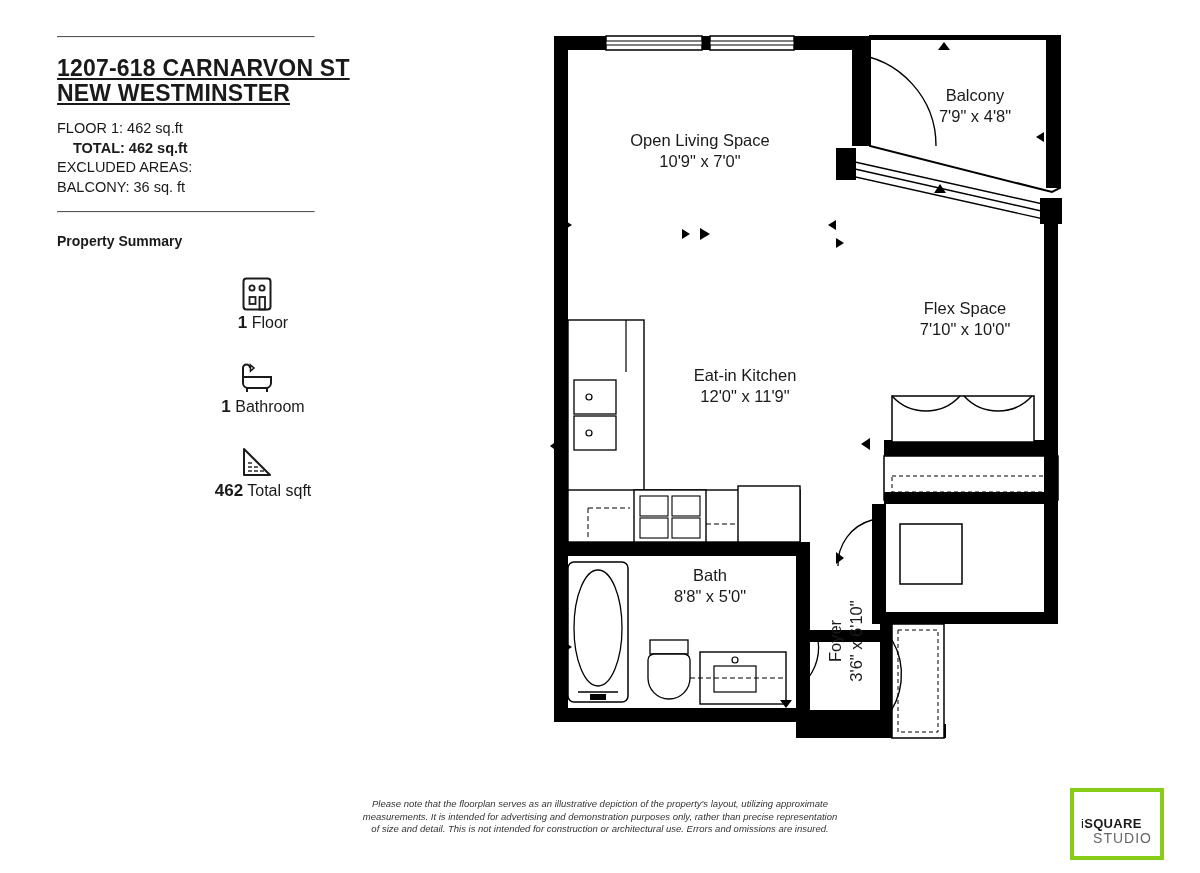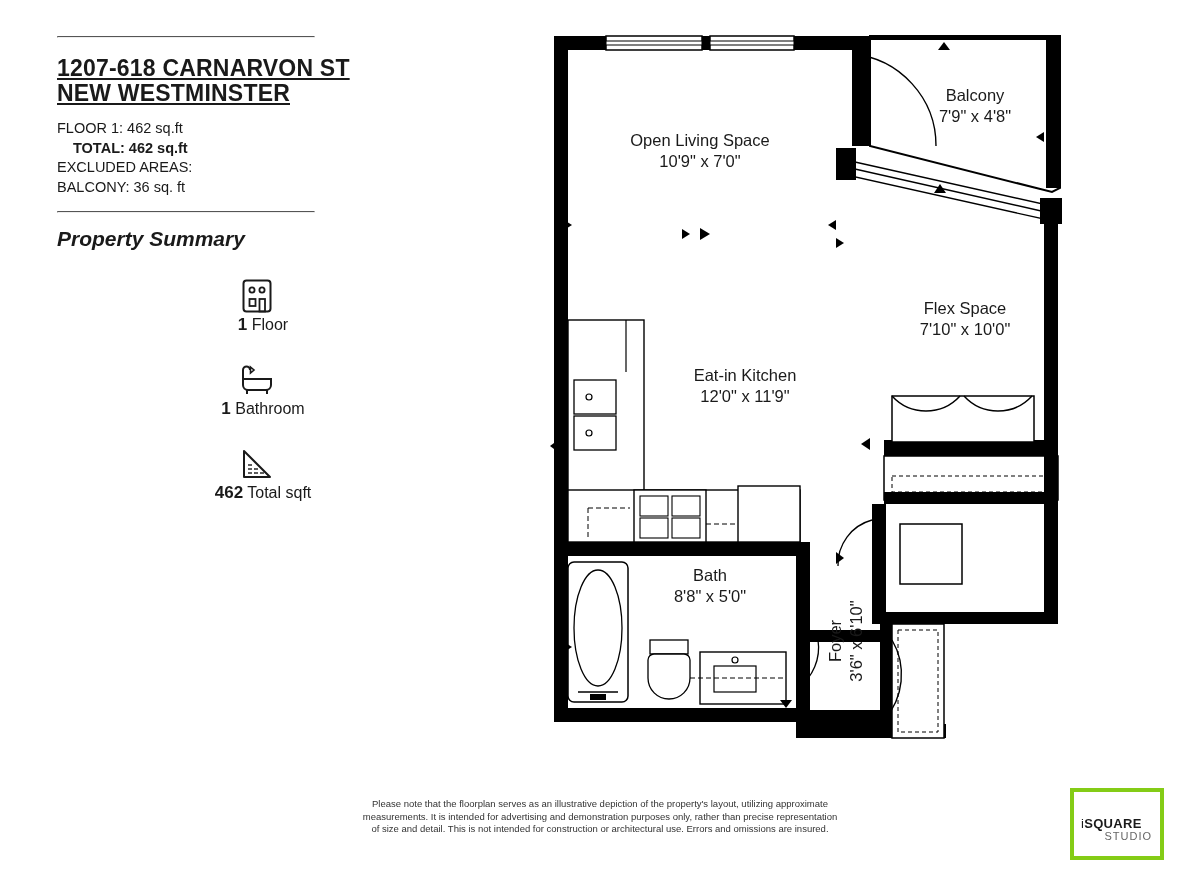--- a/index.html
+++ b/index.html
@@ -45,24 +45,23 @@
     line-height: 19.5px;
   }
   #areas-block .bold {
     font-weight: bold;
     margin-left: 16px;
   }
   #rule2 {
     margin-top: 14px;
   }
   #summary-title {
-    margin-top: 14px;
-    font-size: 21px;
+    margin-top: 20px;
+    font-size: 14px;
     font-weight: bold;
-    font-style: italic;
   }
   .summary-row {
     display: flex;
     align-items: center;
     margin-top: 26px;
     flex-direction: column;
   }
   .summary-icon {
     width: 38px;
     height: 38px;
@@ -105,20 +104,21 @@
   
   #disclaimer {
     position: absolute;
     left: 300px;
     top: 798px;
     width: 600px;
     text-align: center;
     font-size: 9.5px;
     line-height: 12.5px;
     color: #333;
+    font-style: italic;
   }
   #brand {
     position: absolute;
     left: 1070px;
     top: 788px;
     width: 86px;
     height: 64px;
     border: 4px solid #84cc16;
   }
   #brand .b1 {
@@ -127,21 +127,21 @@
     top: 24px;
     font-size: 13px;
     letter-spacing: 0.3px;
   }
   #brand .b1 .light { font-weight: normal; }
   #brand .b1 .bold { font-weight: bold; }
   #brand .b2 {
     position: absolute;
     right: 8px;
     top: 38px;
-    font-size: 11px;
+    font-size: 14px;
     color: #666;
     letter-spacing: 1px;
   }
 </style>
 </head>
 <body>
 
 <div id="info-panel">
 
   <hr class="rule" id="rule1">

